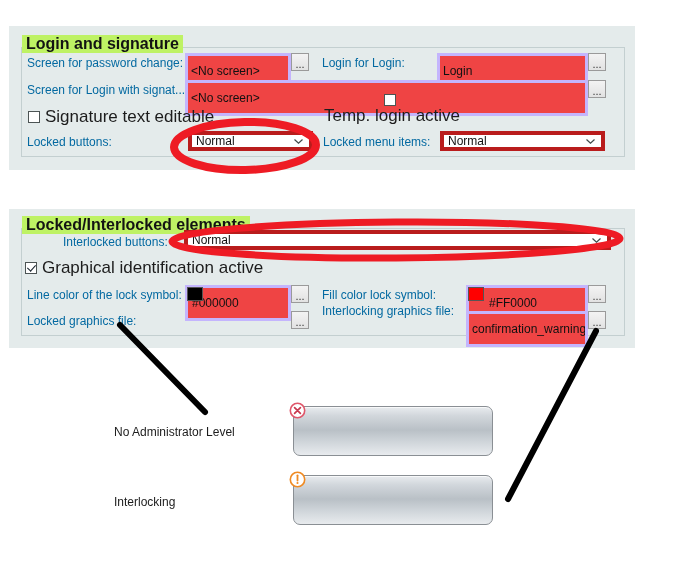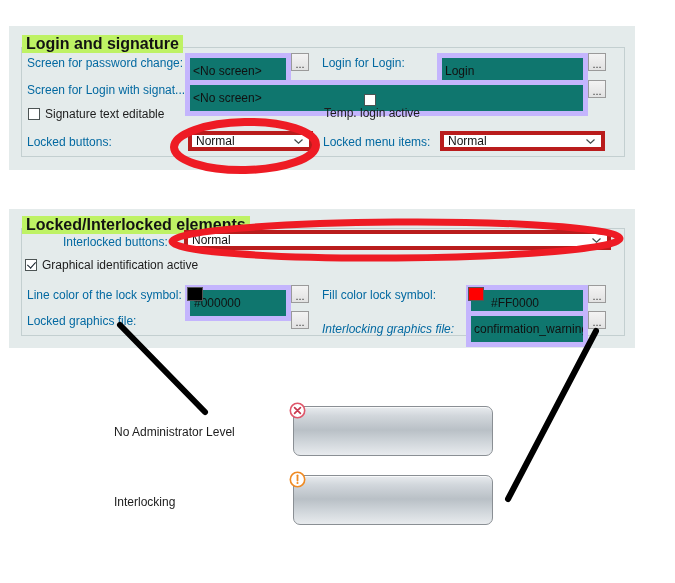--- a/index.html
+++ b/index.html
@@ -49,22 +49,22 @@
     position: absolute;
     font-size: 12px;
     color: #0369a1;
     white-space: nowrap;
     line-height: 14px;
   }
 
   
   .field {
     position: absolute;
-    background: #0f766e;
-    border: 5px solid #c4b5fd;
+    background: #ef4444;
+    border: 3px solid #c4b5fd;
     box-sizing: border-box;
     height: 36px;
     display: flex;
     align-items: center;
     font-size: 12px;
     color: #111;
     padding-left: 3px;
     white-space: nowrap;
     overflow: hidden;
   }
@@ -130,21 +130,21 @@
     content: "";
     position: absolute;
     left: 3px;
     top: 0px;
     width: 4px;
     height: 7px;
     border: solid #15202a;
     border-width: 0 1.6px 1.6px 0;
     transform: rotate(42deg);
   }
-  .cblabel { font-size: 12px; color: #1c1c1c; }
+  .cblabel { font-size: 17px; color: #1c1c1c; }
 
   
   .swatch {
     position: absolute;
     width: 16px;
     height: 14px;
     border: 1px solid #555;
     box-sizing: border-box;
   }
 
@@ -259,21 +259,21 @@
   <div class="lbl" style="left:322px; top:288px;">Fill color lock symbol:</div>
   <div class="field" style="left:466px; top:285px; width:122px; padding-left:20px;">
     <span>#FF0000</span>
   </div>
   <div class="swatch" style="left:468px; top:287px; background:#FF0000;"></div>
   <div class="ellipsis-btn" style="left:588px; top:285px;">...</div>
 
   <div class="lbl" style="left:27px; top:314px;">Locked graphics file:</div>
   <div class="ellipsis-btn" style="left:291px; top:311px;">...</div>
 
-  <div class="lbl" style="left:322px; top:322px;font-style:italic;">Interlocking graphics file:</div>
+  <div class="lbl" style="left:322px; top:304px;">Interlocking graphics file:</div>
   <div class="field" style="left:466px; top:311px; width:122px;">confirmation_warning</div>
   <div class="ellipsis-btn" style="left:588px; top:311px;">...</div>
 
   <div class="lbl" style="left:114px; top:425px; font-size:12px; color:#1c1c1c;">No Administrator Level</div>
 
   <div class="prevbtn" style="left:293px; top:406px;">
     <span class="badge">
       <svg width="17" height="17" viewBox="0 0 17 17">
         <circle cx="8.5" cy="8.5" r="7.2" fill="#ffffff" stroke="#e0566a" stroke-width="1.6"></circle>
         <path d="M5.6 5.6 L11.4 11.4 M11.4 5.6 L5.6 11.4" stroke="#c8394f" stroke-width="1.7" stroke-linecap="round"></path>

